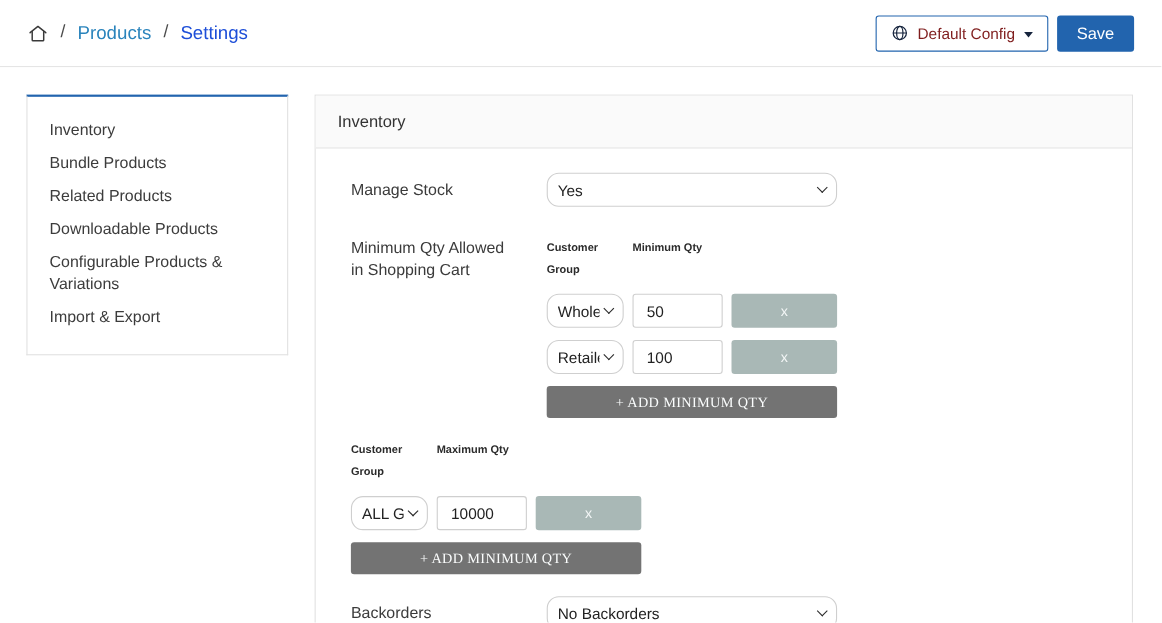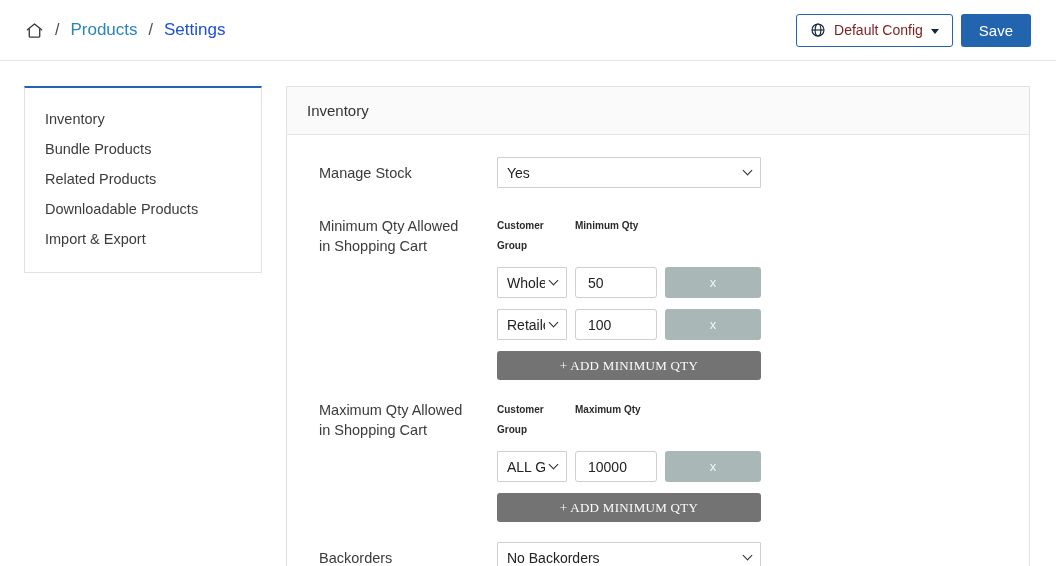--- a/index.html
+++ b/index.html
@@ -104,21 +104,21 @@
     flex: 0 0 178px;
     padding-right: 24px;
     font-size: 14.5px;
     line-height: 20px;
     color: #3b3b3b;
   }
   
   .select {
     height: 31px;
     border: 1px solid #cfcfcf;
-    border-radius: 1px;
+    border-radius: 11px;
     background: #fff;
     display: flex;
     align-items: center;
     padding: 0 9px;
     font-size: 14px;
     color: #222;
     cursor: pointer;
   }
   .select-text { flex: 1; overflow: hidden; white-space: nowrap; }
   .caret {
@@ -212,20 +212,21 @@
   </div>
 </header>
 
 <div class="content">
 
   <aside class="sidebar">
     <div class="sidebar-item">Inventory</div>
     <div class="sidebar-item">Bundle Products</div>
     <div class="sidebar-item">Related Products</div>
     <div class="sidebar-item">Downloadable Products</div>
+    <div class="sidebar-item">Configurable Products &amp; Variations</div>
     <div class="sidebar-item">Import &amp; Export</div>
   </aside>
 
   <section class="panel">
     <div class="panel-header">Inventory</div>
     <div class="panel-body">
 
       <div class="form-row center row-manage">
         <div class="form-label">Manage Stock</div>
         <div class="select wide">
@@ -253,21 +254,20 @@
             <span class="caret"></span>
           </div>
           <input class="qty-input" type="text" value="100" style="">
           <button class="remove-btn">x</button>
 
           <button class="add-btn">+ ADD MINIMUM QTY</button>
         </div>
       </div>
 
       <div class="form-row row-section">
-        <div class="form-label">Maximum Qty Allowed in Shopping Cart</div>
         <div class="qty-grid">
           <div class="col-head">Customer Group</div>
           <div class="col-head">Maximum Qty</div>
           <div></div>
 
           <div class="select">
             <span class="select-text">ALL GRC</span>
             <span class="caret"></span>
           </div>
           <input class="qty-input" type="text" value="10000" style="">

